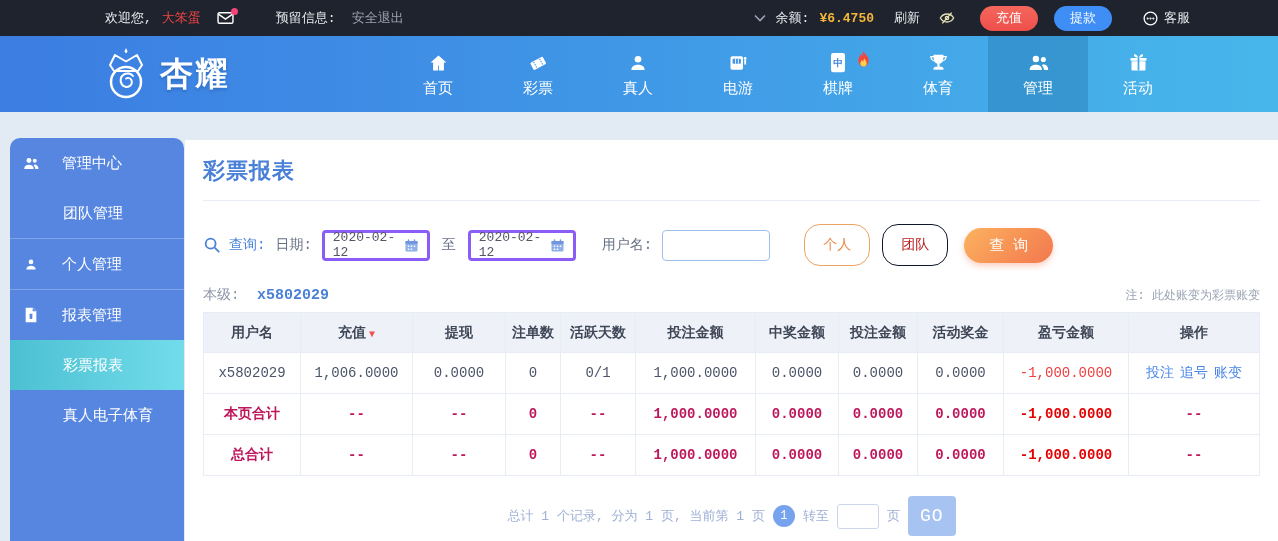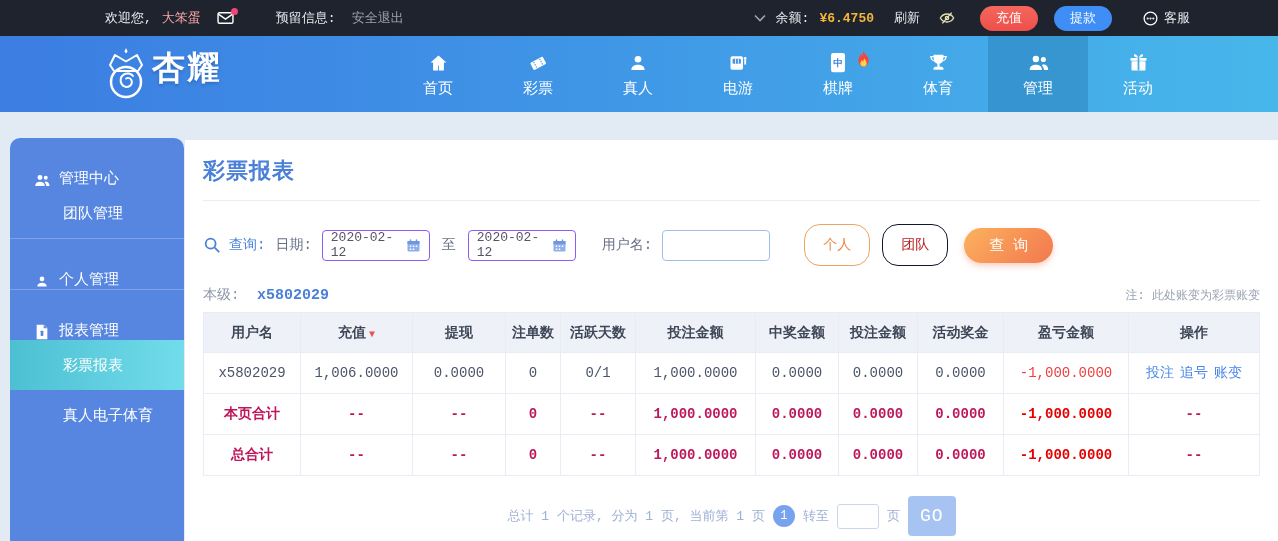--- a/index.html
+++ b/index.html
@@ -4,71 +4,71 @@
 <style>
   * { margin:0; padding:0; box-sizing:border-box; }
   html,body { width:1278px; height:541px; overflow:hidden; }
   body { font-family:"Liberation Sans","DejaVu Sans",sans-serif; background:#e2eaf4; }
   .screen { position:relative; width:1278px; height:541px;font-family:Liberation Mono, monospace; }
 
   
   .topbar { height:36px; background:#1f232e; display:flex; align-items:center;
             justify-content:space-between; padding:0 88px 0 105px; font-size:13px; color:#e8eaee; }
   .topbar .grp { display:flex; align-items:center; gap:10px; }
-  .username { color:#fca5a5; }
+  .username { color:#ef4444; }
   .mail-wrap { position:relative; margin:0 14px 0 6px; cursor:pointer; display:flex; }
   .mail-dot { position:absolute; top:-3px; right:-4px; width:7px; height:7px;
               border-radius:50%; background:#f5427a; }
   .logout { color:#9aa3b0; cursor:pointer; margin-left:6px; }
   .reserved { margin-left:18px; }
   .bal-val { color:#f5b73a; font-weight:bold; margin-right:10px; }
   .refresh { cursor:pointer; margin-right:8px; }
   .eye { color:#e6e2b4; display:flex; cursor:pointer; }
   .pill-btn { border:none; border-radius:13px; height:25px; padding:0 16px; font-size:13px;
               color:#fff; cursor:pointer; font-family:inherit; }
   .btn-deposit { background:linear-gradient(180deg,#f4675c,#ee4f4b); margin-left:14px; }
   .btn-withdraw { background:#3e8ef5; margin-left:6px; }
   .service { display:flex; align-items:center; gap:5px; margin-left:20px; cursor:pointer; }
 
   
   .navbar { height:76px; background:linear-gradient(90deg,#3c7de2 0%,#3f95e6 45%,#47b7ea 100%);
             display:flex; align-items:center; position:relative; }
-  .brand { display:flex; gap:0; margin-left:100px; cursor:pointer; }
+  .brand { display:flex; align-items:center; gap:8px; margin-left:100px; cursor:pointer; }
   .brand-name { color:#fff; font-size:33px; font-weight:bold; letter-spacing:2px;
                 text-shadow:0 2px 3px rgba(0,40,90,.25); }
   .nav-menu { position:absolute; left:388px; top:0; height:76px; display:flex; list-style:none; }
   .nav-item { width:100px; height:76px; display:flex; flex-direction:column; align-items:center;
               justify-content:center; gap:6px; color:#fff; font-size:15px; cursor:pointer; position:relative; }
   .nav-item.active { background:rgba(23,100,152,.30); }
   .nav-ico { height:22px; display:flex; align-items:flex-end; }
   .fire { position:absolute; top:14px; right:16px; }
 
   
   .page { position:relative; height:429px; background:#e2eaf4; }
 
   
   .sidebar { position:absolute; left:10px; top:26px; bottom:0; width:174px;
              background:#5786e0; border-radius:10px 10px 0 0; color:#fff; font-size:15px; }
   .side-group { border-top:1px solid rgba(255,255,255,.25); }
   .side-group:first-child { border-top:none; }
-  .side-head { height:50px; display:flex; align-items:flex-end; gap:8px; padding-left:23px; cursor:pointer; }
+  .side-head { height:50px; display:flex; align-items:center; gap:22px; padding-left:12px; cursor:pointer; }
   .side-sub { height:50px; display:flex; align-items:center; padding-left:53px; cursor:pointer; }
   .side-sub.active { background:linear-gradient(90deg,#4cc0d2 0%,#72dceb 100%); }
   .side-ico { display:flex; width:18px; justify-content:center; }
 
   
   .panel { position:absolute; left:185px; top:28px; right:0; bottom:0; background:#fff;
            padding:16px 18px 0 18px; overflow:hidden; }
   .page-title { color:#4a80d8; font-size:22px; font-weight:bold; letter-spacing:1px; }
   .title-sep { border-bottom:1px solid #e8edf5; margin-top:14px; }
 
   .search-row { display:flex; align-items:center; margin-top:23px; font-size:14px; color:#667085; }
   .q-label { color:#4a80d8; margin:0 10px 0 8px; }
   .f-label { margin-right:10px; }
-  .date-box { width:108px; height:31px; border:1px solid #8b5cf6; border-radius:4px;
+  .date-box { width:108px; height:31px; border:3px solid #8b5cf6; border-radius:4px;
               display:flex; align-items:center; justify-content:space-between; padding:0 8px;
               color:#556; font-size:13px; cursor:pointer; background:#fff; }
   .to-label { margin:0 12px; }
   .user-label { margin:0 10px 0 26px; }
   .text-input { width:108px; height:31px; border:1px solid #9fc0ee; border-radius:4px;
                 padding:0 8px; font-size:13px; color:#556; outline:none; font-family:inherit; }
   .tog-btn { height:42px; padding:0 18px; border-radius:16px; background:#fff; font-size:14px;
              cursor:pointer; font-family:inherit; }
   .btn-personal { border:1px solid #eda361; color:#ec8a4a; margin-left:34px; }
   .btn-team { border:1px solid #0f172a; color:#b91c1c; margin-left:12px; }

